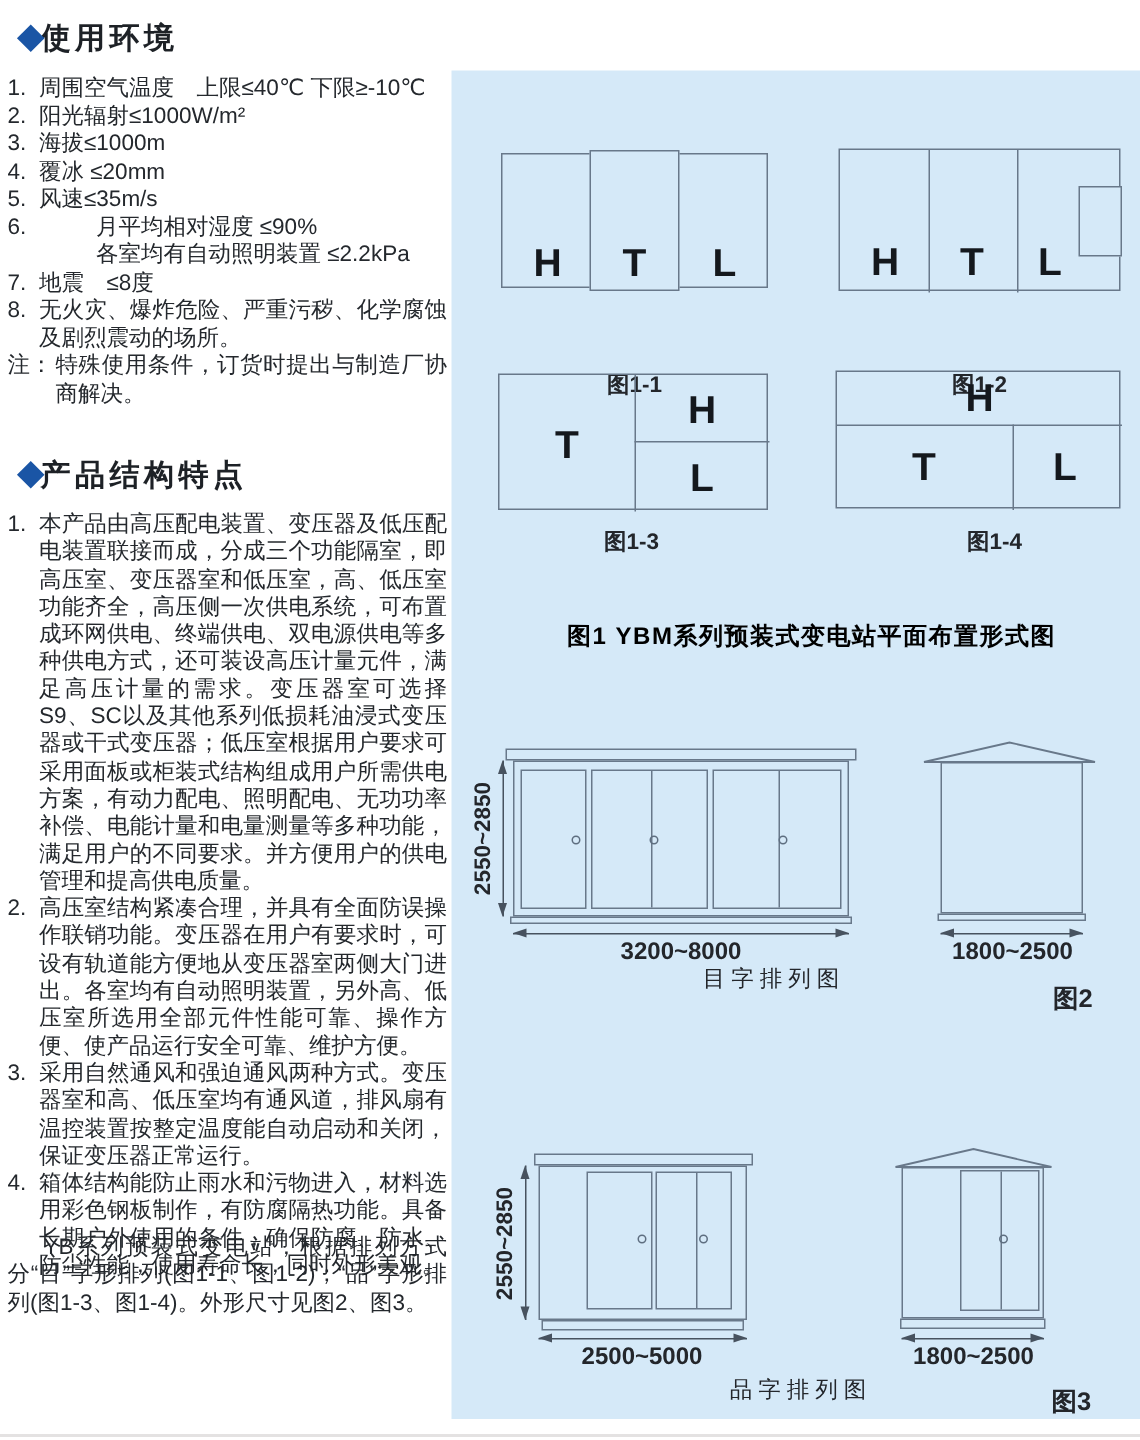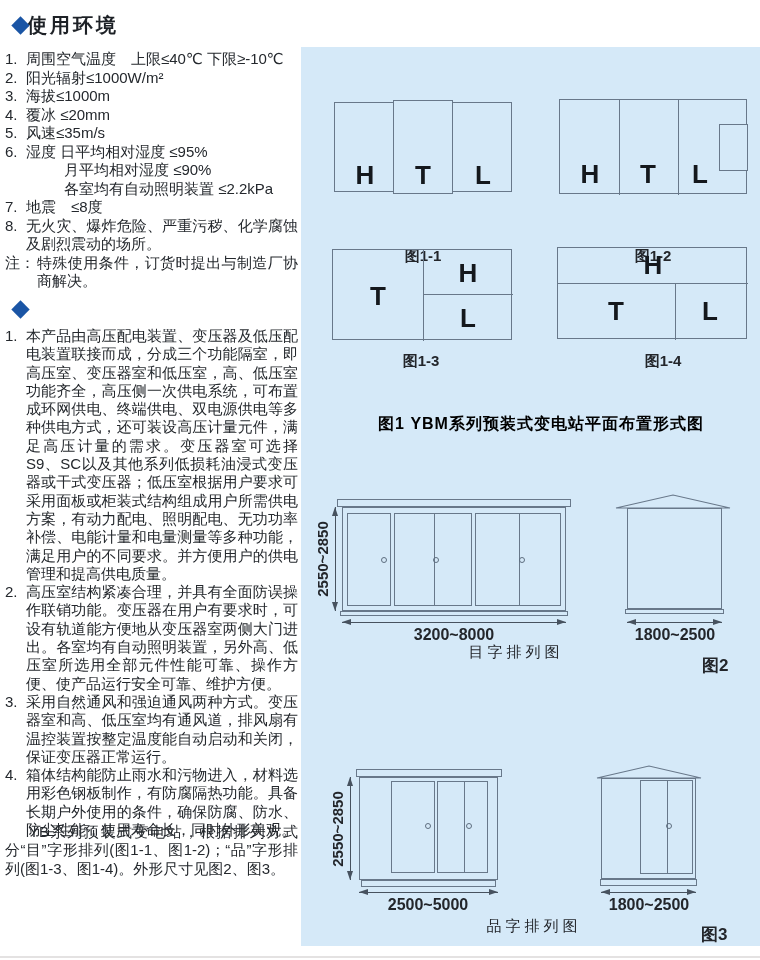--- a/index.html
+++ b/index.html
@@ -66,32 +66,33 @@
       <div class="sec-head">
         <span class="diamond"></span>
         <span class="sec-title">使用环境</span>
       </div>
       <div class="sec-body">
         <div class="li"><span class="num">1.</span><span>周围空气温度　上限≤40℃ 下限≥-10℃</span></div>
         <div class="li"><span class="num">2.</span><span>阳光辐射≤1000W/m²</span></div>
         <div class="li"><span class="num">3.</span><span>海拔≤1000m</span></div>
         <div class="li"><span class="num">4.</span><span>覆冰 ≤20mm</span></div>
         <div class="li"><span class="num">5.</span><span>风速≤35m/s</span></div>
-        <div class="li"><span class="num">6.</span><span>湿度 日平均相对湿度 ≤95%</span></div>
+        <div class="li"><span class="num">6.</span></div>
         <div class="li sub"><span>月平均相对湿度 ≤90%</span></div>
         <div class="li sub"><span>各室均有自动照明装置 ≤2.2kPa</span></div>
         <div class="li"><span class="num">7.</span><span>地震　≤8度</span></div>
         <div class="li"><span class="num">8.</span><span>无火灾、爆炸危险、严重污秽、化学腐蚀及剧烈震动的场所。</span></div>
         <div class="li note"><span class="num">注：</span><span>特殊使用条件，订货时提出与制造厂协商解决。</span></div>
       </div>
     </div>
 
     <div class="sec" style="top:303px">
       <div class="sec-head">
         <span class="diamond"></span>
+        <span class="sec-title">产品结构特点</span>
       </div>
       <div class="sec-body feat-body">
         <div class="li"><span class="num">1.</span><span>本产品由高压配电装置、变压器及低压配电装置联接而成，分成三个功能隔室，即高压室、变压器室和低压室，高、低压室功能齐全，高压侧一次供电系统，可布置成环网供电、终端供电、双电源供电等多种供电方式，还可装设高压计量元件，满足高压计量的需求。变压器室可选择S9、SC以及其他系列低损耗油浸式变压器或干式变压器；低压室根据用户要求可采用面板或柜装式结构组成用户所需供电方案，有动力配电、照明配电、无功功率补偿、电能计量和电量测量等多种功能，满足用户的不同要求。并方便用户的供电管理和提高供电质量。</span></div>
         <div class="li"><span class="num">2.</span><span>高压室结构紧凑合理，并具有全面防误操作联销功能。变压器在用户有要求时，可设有轨道能方便地从变压器室两侧大门进出。各室均有自动照明装置，另外高、低压室所选用全部元件性能可靠、操作方便、使产品运行安全可靠、维护方便。</span></div>
         <div class="li"><span class="num">3.</span><span>采用自然通风和强迫通风两种方式。变压器室和高、低压室均有通风道，排风扇有温控装置按整定温度能自动启动和关闭，保证变压器正常运行。</span></div>
         <div class="li"><span class="num">4.</span><span>箱体结构能防止雨水和污物进入，材料选用彩色钢板制作，有防腐隔热功能。具备长期户外使用的条件，确保防腐、防水、防尘性能，使用寿命长，同时外形美观。</span></div>
       </div>
     </div>
 
     <div class="sec" style="top:812px">

